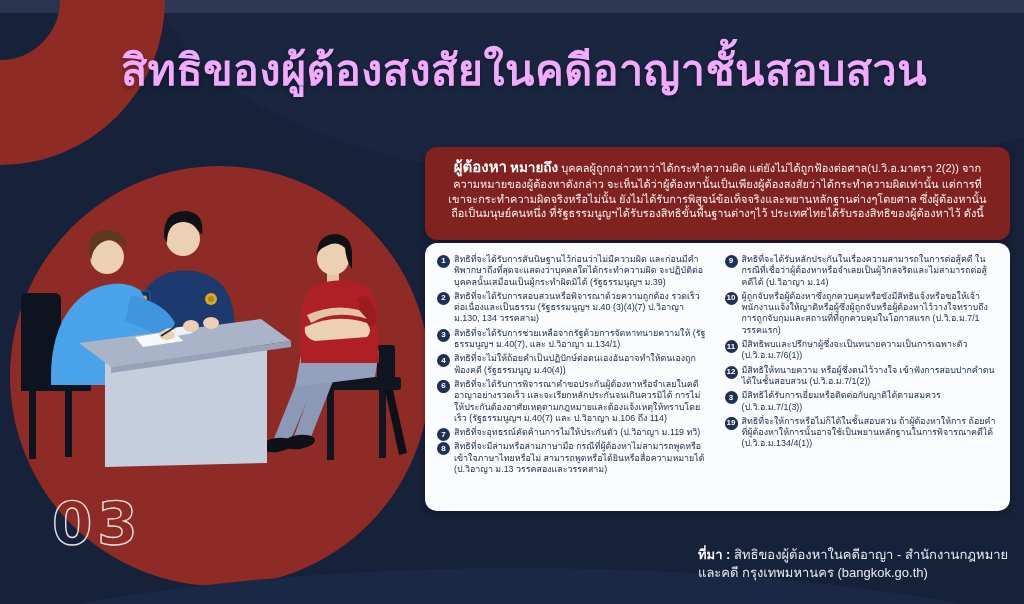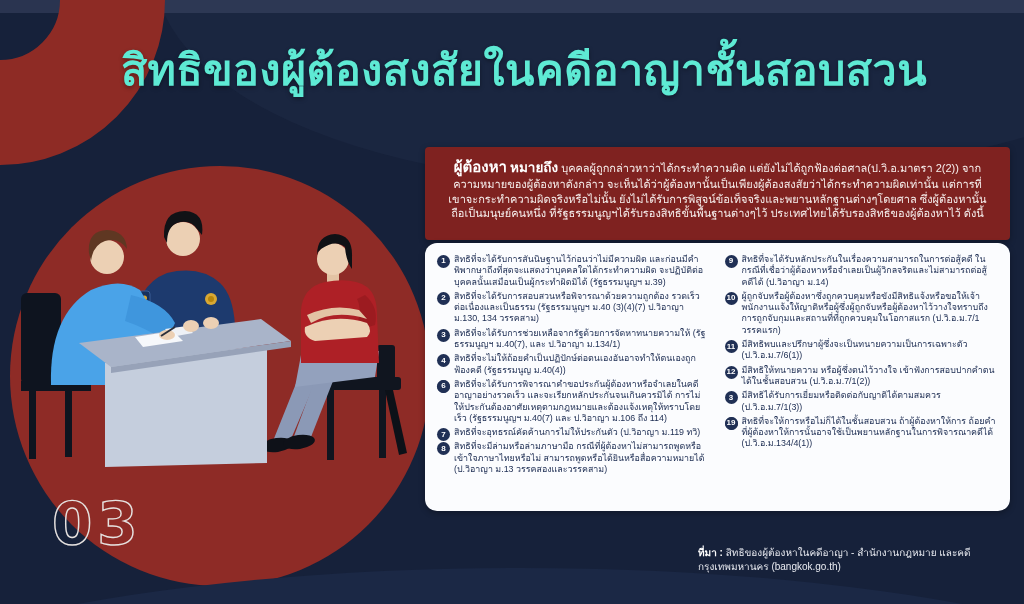--- a/index.html
+++ b/index.html
@@ -13,46 +13,46 @@
   .swoosh{position:absolute;left:150px;top:-360px;width:1250px;height:540px;
     border-radius:50%;transform:rotate(-6deg);background:rgba(120,140,180,0.05);}
   .ring{position:absolute;left:-165px;top:-165px;width:330px;height:330px;
     box-sizing:border-box;border:105px solid #8e2b25;border-radius:50%;}
   .big-circle{position:absolute;left:10px;top:166px;width:420px;height:420px;
     border-radius:50%;background:#8e2b26;}
   .bottom-wave{position:absolute;left:-180px;top:568px;width:1400px;height:320px;
     border-radius:50%;background:#1b2845;}
   
   .title{position:absolute;top:36px;left:0;width:100%;padding-left:24px;box-sizing:border-box;
-    text-align:center;color:#5eead4;font-size:43px;font-weight:bold;letter-spacing:.5px;
+    text-align:center;color:#f0abfc;font-size:43px;font-weight:bold;letter-spacing:.5px;
     text-shadow:0 2px 4px rgba(0,0,0,.35);}
   
   .intro{position:absolute;left:425px;top:147px;width:585px;height:93px;box-sizing:border-box;
-    background:#7f2220;border-radius:4px;color:#f6eeec;text-align:center;
+    background:#7f2220;border-radius:12px;color:#f6eeec;text-align:center;
     padding:10px 20px 8px;font-size:11px;line-height:1.33;overflow:hidden;
     box-shadow:0 2px 6px rgba(0,0,0,.3);}
   .intro .term{font-weight:bold;font-size:15px;color:#ffffff;}
   .intro .term-label{font-weight:bold;font-size:13.5px;color:#ffffff;}
   
   .rights{position:absolute;left:425px;top:243px;width:585px;height:268px;box-sizing:border-box;
     background:#fbfcfe;border-radius:12px;padding:11px 12px;display:flex;gap:14px;
     color:#203055;overflow:hidden;box-shadow:0 2px 6px rgba(0,0,0,.3);}
   .col{flex:1;min-width:0;}
   .right-item{position:relative;padding-left:17px;font-size:8.9px;line-height:1.27;
     margin-bottom:3px;}
   .num-badge{position:absolute;left:0;top:1px;width:13px;height:13px;border-radius:50%;
     background:#203055;color:#ffffff;font-size:8px;font-weight:bold;
     display:flex;align-items:center;justify-content:center;}
   
   .illus{position:absolute;left:15px;top:195px;width:420px;height:290px;}
   
   .pagenum{position:absolute;left:48px;top:486px;width:160px;height:72px;}
   
   .source{position:absolute;left:698px;top:546px;width:315px;color:#e9ebf1;
-    font-size:10px;line-height:1.35;}
+    font-size:13px;line-height:1.35;}
   .source .src-label{font-weight:bold;color:#ffffff;}
 </style>
 </head>
 <body>
 
 <div class="stage">
 
   <div class="band-top"></div>
   <div class="swoosh"></div>
   <div class="ring"></div>

